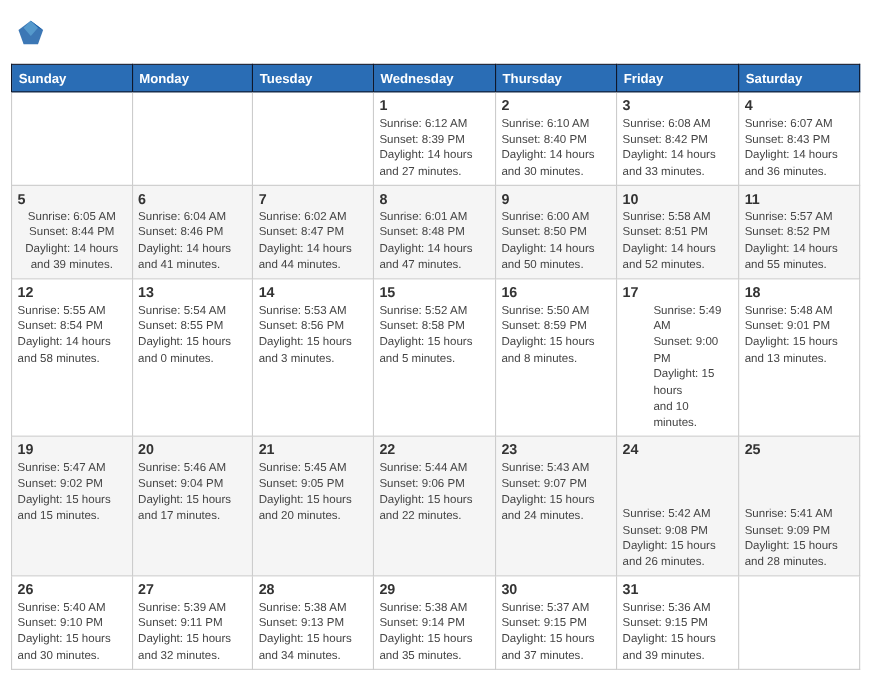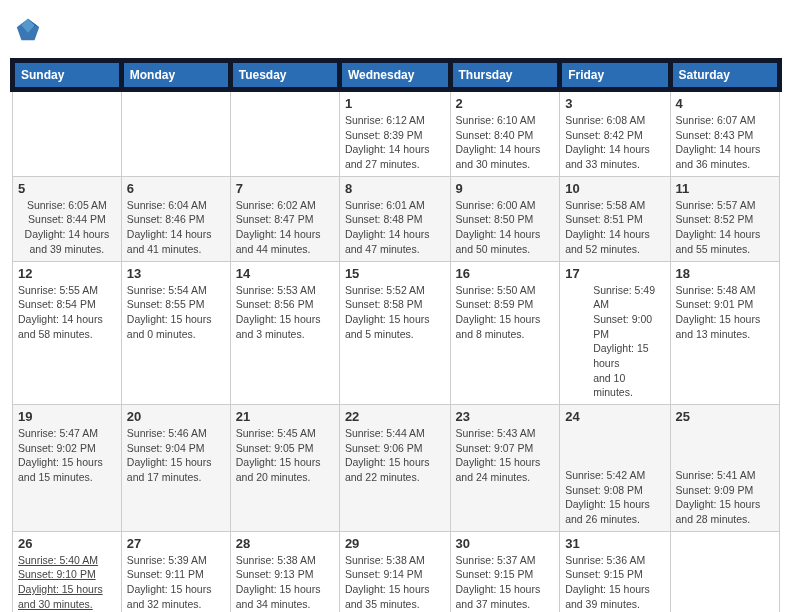--- a/index.html
+++ b/index.html
@@ -43,21 +43,21 @@
       border-collapse: collapse;
       font-size: 11px;
     }
     .calendar-table th {
       background-color: #2a6db5;
       color: #fff;
       text-align: left;
       padding: 5px 6px;
       font-size: 12px;
       font-weight: bold;
-      border: 5px solid #0f172a;
+      border: 1px solid #0f172a;
     }
     .calendar-table td {
       border: 1px solid #ccc;
       vertical-align: top;
       padding: 4px 5px;
       width: 113px;
       min-height: 80px;
       background: #fff;
     }
     .calendar-table tr:nth-child(even) td {
@@ -301,21 +301,21 @@
           <span class="day-number">25</span>
           <div class="day-detail" style="white-space: pre-line; margin-top: 44px;">Sunrise: 5:41 AM
 Sunset: 9:09 PM
 Daylight: 15 hours
 and 28 minutes.</div>
         </td>
       </tr>
       <tr class="row-odd">
         <td>
           <span class="day-number">26</span>
-          <div class="day-detail" style="white-space: pre-line; text-decoration: underline;">Sunrise: 5:40 AM
+          <div class="day-detail" style="white-space: pre-line;">Sunrise: 5:40 AM
 Sunset: 9:10 PM
 Daylight: 15 hours
 and 30 minutes.</div>
         </td>
         <td>
           <span class="day-number">27</span>
           <div class="day-detail" style="white-space: pre-line;">Sunrise: 5:39 AM
 Sunset: 9:11 PM
 Daylight: 15 hours
 and 32 minutes.</div>

